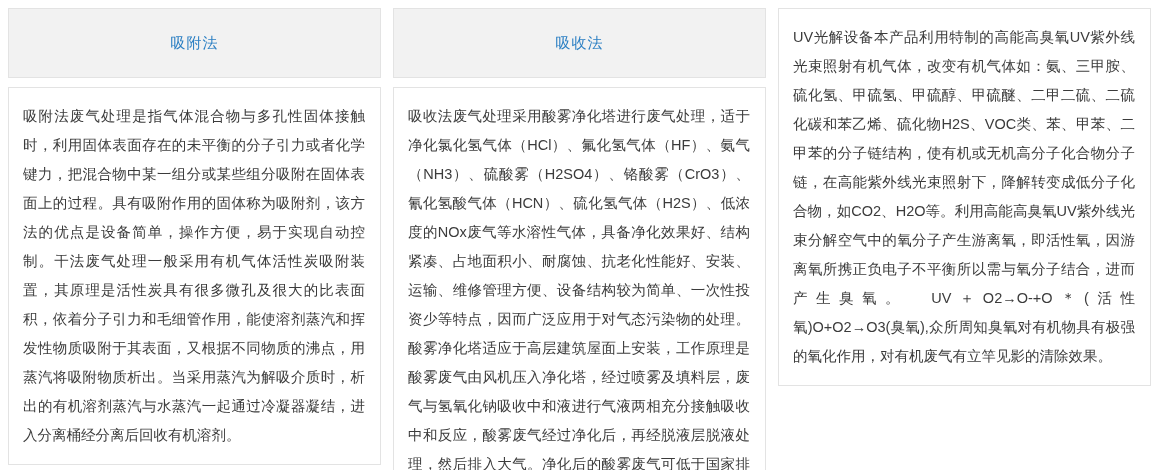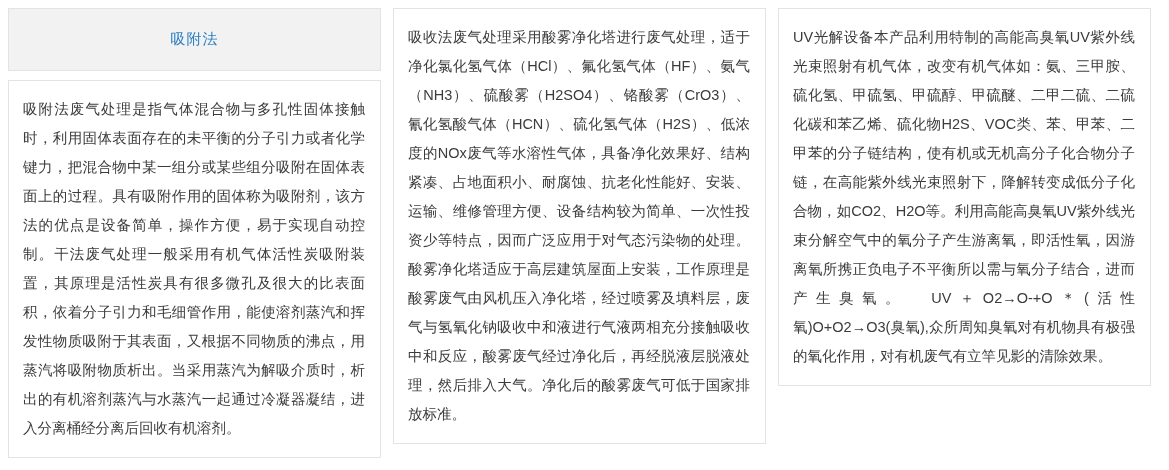--- a/index.html
+++ b/index.html
@@ -25,21 +25,21 @@
   .column {
     width: 373px;
     flex: 0 0 373px;
     display: flex;
     flex-direction: column;
     gap: 9px;
   }
   .card-header {
     background: #f2f2f2;
     border: 1px solid #e3e3e3;
-    height: 63px;
+    height: 70px;
     display: flex;
     align-items: center;
     justify-content: center;
     box-sizing: border-box;
   }
   .card-header-title {
     color: #2b7fc3;
     font-size: 15px;
     letter-spacing: 1px;
   }
@@ -66,20 +66,23 @@
   <div class="column">
     <div class="card-header">
       <span class="card-header-title">吸附法</span>
     </div>
     <div class="card-body">
       <p>吸附法废气处理是指气体混合物与多孔性固体接触时，利用固体表面存在的未平衡的分子引力或者化学键力，把混合物中某一组分或某些组分吸附在固体表面上的过程。具有吸附作用的固体称为吸附剂，该方法的优点是设备简单，操作方便，易于实现自动控制。干法废气处理一般采用有机气体活性炭吸附装置，其原理是活性炭具有很多微孔及很大的比表面积，依着分子引力和毛细管作用，能使溶剂蒸汽和挥发性物质吸附于其表面，又根据不同物质的沸点，用蒸汽将吸附物质析出。当采用蒸汽为解吸介质时，析出的有机溶剂蒸汽与水蒸汽一起通过冷凝器凝结，进入分离桶经分离后回收有机溶剂。</p>
     </div>
   </div>
 
   <div class="column">
+    <div class="card-header">
+      <span class="card-header-title">吸收法</span>
+    </div>
     <div class="card-body">
       <p>吸收法废气处理采用酸雾净化塔进行废气处理，适于净化氯化氢气体（HCl）、氟化氢气体（HF）、氨气（NH3）、硫酸雾（H2SO4）、铬酸雾（CrO3）、氰化氢酸气体（HCN）、硫化氢气体（H2S）、低浓度的NOx废气等水溶性气体，具备净化效果好、结构紧凑、占地面积小、耐腐蚀、抗老化性能好、安装、运输、维修管理方便、设备结构较为简单、一次性投资少等特点，因而广泛应用于对气态污染物的处理。　酸雾净化塔适应于高层建筑屋面上安装，工作原理是酸雾废气由风机压入净化塔，经过喷雾及填料层，废气与氢氧化钠吸收中和液进行气液两相充分接触吸收中和反应，酸雾废气经过净化后，再经脱液层脱液处理，然后排入大气。净化后的酸雾废气可低于国家排放标准。</p>
     </div>
   </div>
 
   <div class="column">
     <div class="card-body">
       <p>UV光解设备本产品利用特制的高能高臭氧UV紫外线光束照射有机气体，改变有机气体如：氨、三甲胺、硫化氢、甲硫氢、甲硫醇、甲硫醚、二甲二硫、二硫化碳和苯乙烯、硫化物H2S、VOC类、苯、甲苯、二甲苯的分子链结构，使有机或无机高分子化合物分子链，在高能紫外线光束照射下，降解转变成低分子化合物，如CO2、H2O等。利用高能高臭氧UV紫外线光束分解空气中的氧分子产生游离氧，即活性氧，因游离氧所携正负电子不平衡所以需与氧分子结合，进而产生臭氧。　UV＋O2→O-+O＊(活性氧)O+O2→O3(臭氧),众所周知臭氧对有机物具有极强的氧化作用，对有机废气有立竿见影的清除效果。</p>
     </div>
   </div>

